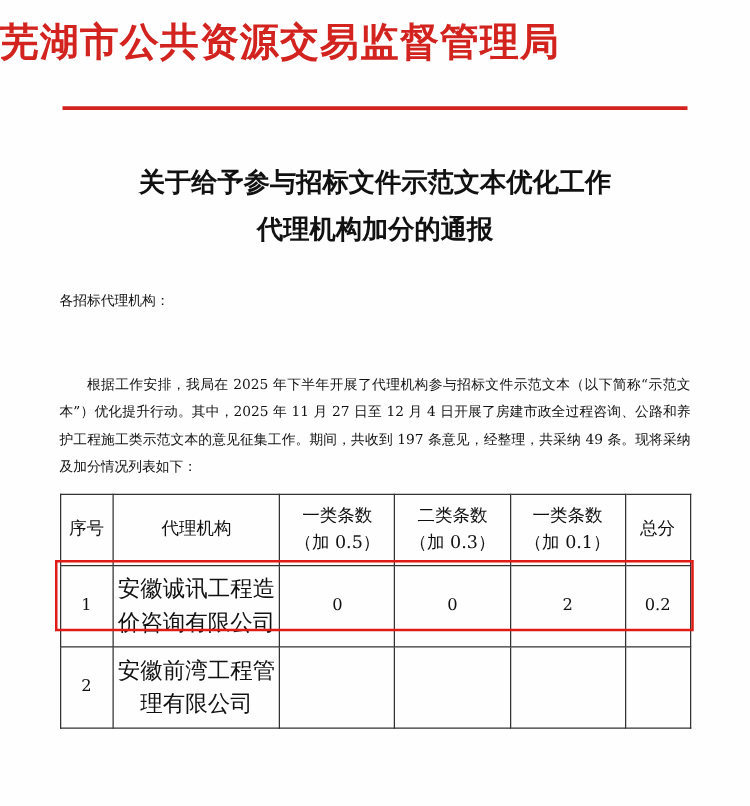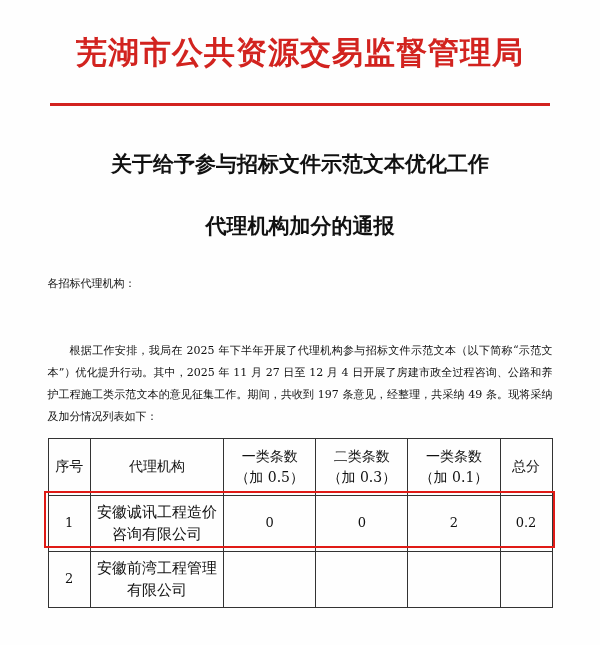--- a/index.html
+++ b/index.html
@@ -17,22 +17,21 @@
   .page {
     position: relative;
     width: 600px;
     height: 645px;
     background: #fefefe;
     box-sizing: border-box;
   }
 
   
   .masthead {
-    text-align: center;
-    padding-top: 34px;
+    padding-top: 16px;
   }
   .masthead-title {
     color: #d2231f;
     font-family: "DejaVu Serif", serif;
     font-weight: bold;
     font-size: 31px;
     letter-spacing: 1px;
     line-height: 1.2;
     white-space: nowrap;
   }
@@ -49,21 +48,20 @@
     width: 460px;
     text-align: center;
     font-family: "DejaVu Serif", serif;
     font-weight: bold;
     font-size: 21px;
     line-height: 1.75;
     color: #111;
   }
   .doc-title .line {
     display: block;
-    margin-top: 25px;
   }
 
   
   .body-block {
     margin: 28px auto 0 auto;
     width: 505px;
     font-size: 11px;
     line-height: 2.0;
     color: #111;
     text-align: justify;
@@ -102,21 +100,21 @@
     font-size: 14px;
     padding: 7px 2px;
   }
   .col-idx { width: 42px; margin-top: 14px; }
   .col-org { width: 150px; }
   .col-c1  { width: 97px; }
   .col-c2  { width: 97px; }
   .col-c3  { width: 97px; }
   .col-sum { width: 52px; margin-left: 11px; }
   .hdr-sub { display: block; }
-  .org-cell { font-size: 15px; line-height: 1.55; }
+  .org-cell { font-size: 18px; line-height: 1.55; }
 
   
   .highlight-box {
     position: absolute;
     border: 2px solid #e01b16;
     pointer-events: none;
     left: -4px;
     width: 511px;
     box-sizing: border-box;
   }

